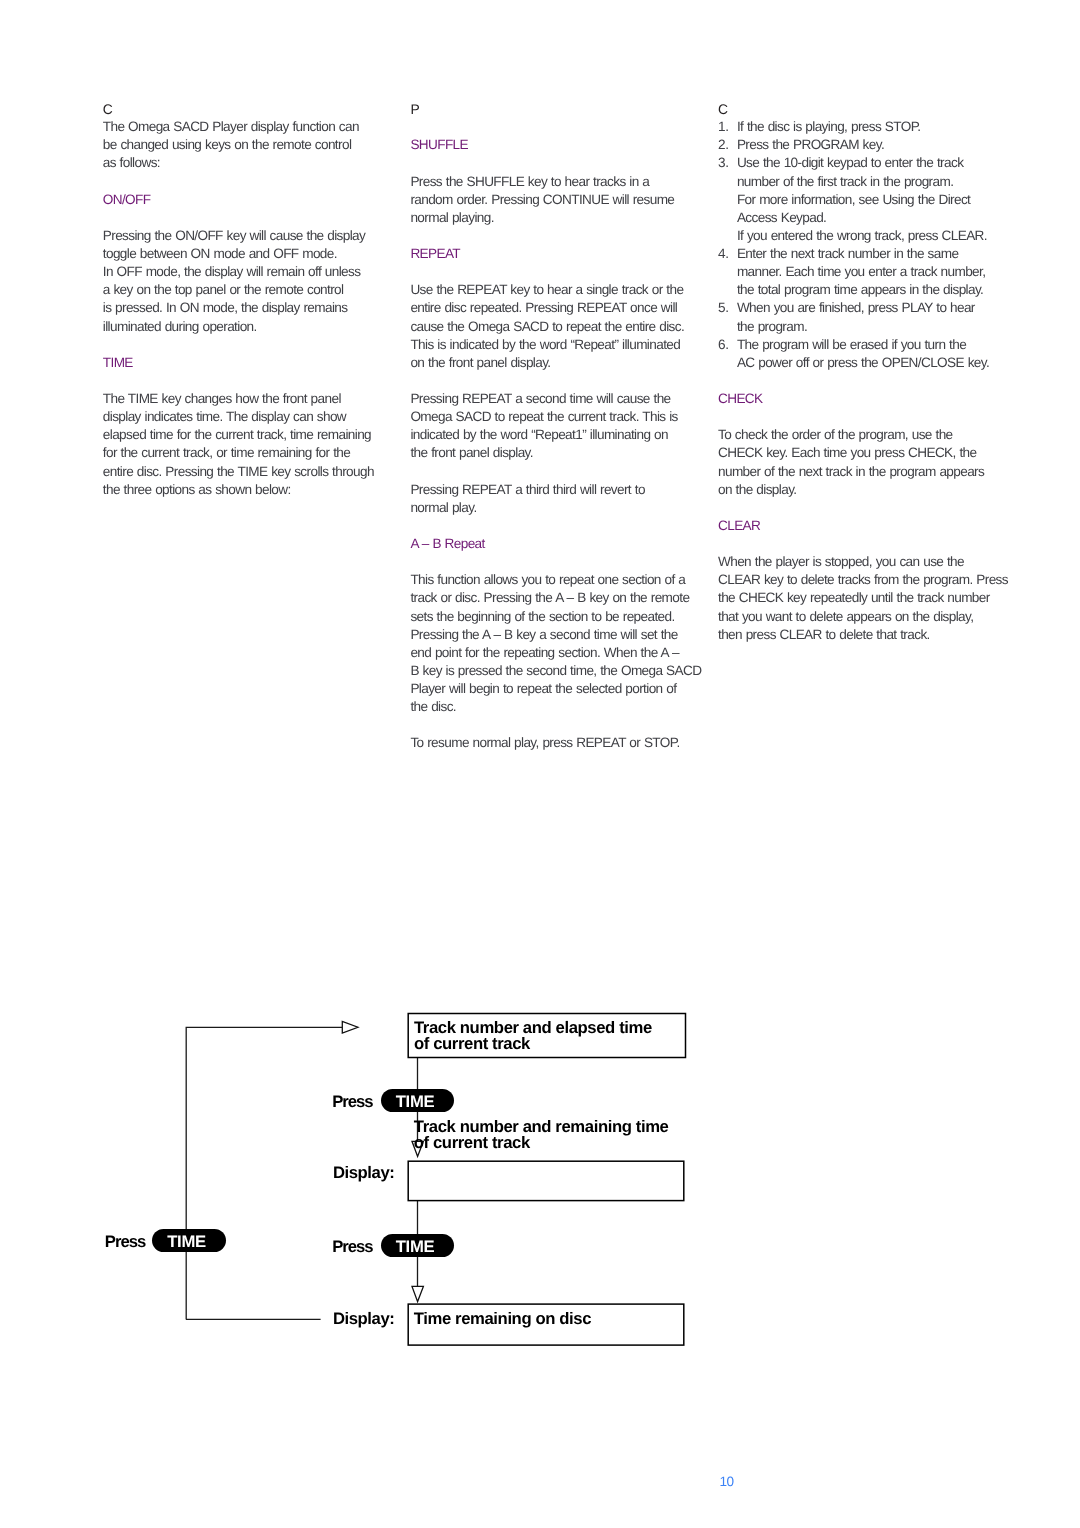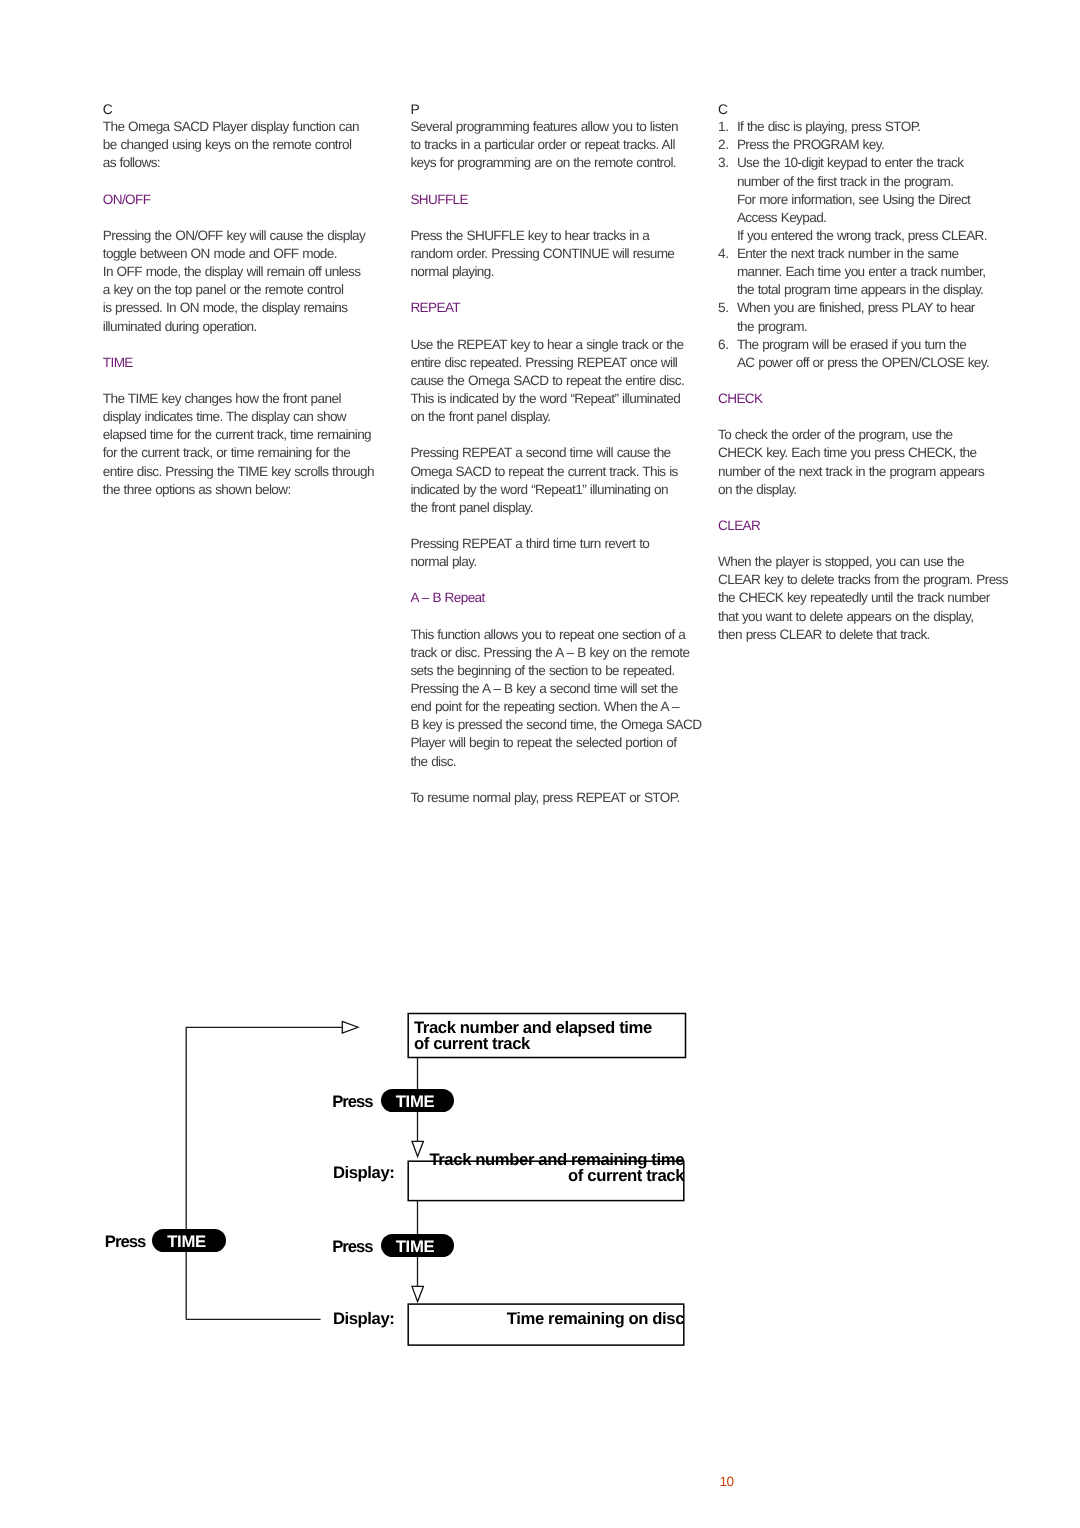--- a/index.html
+++ b/index.html
@@ -15,34 +15,34 @@
   #col3{left:718px;top:100.1px;}
 
   .heading{font-size:13.9px;letter-spacing:-0.3px;line-height:18.13px;color:#231f20;}
   .line{font-size:13.6px;letter-spacing:-0.62px;word-spacing:0.55px;line-height:18.13px;color:#404146;white-space:nowrap;}
   .sub .line{color:#701a75;}
   .gap{height:18.13px;}
 
   .li{position:relative;padding-left:18.9px;}
   .li .num{position:absolute;left:0;top:0;font-size:13.6px;letter-spacing:-0.3px;line-height:18.13px;color:#404146;}
 
-  .pageno{position:absolute;left:719.4px;top:1475.4px;font-size:13.6px;letter-spacing:-0.35px;color:#c2410c;line-height:13.6px;}
+  .pageno{position:absolute;left:719.4px;top:1475.4px;font-size:13.6px;letter-spacing:-0.35px;color:#3b82f6;line-height:13.6px;}
 
   
   #diagram{position:absolute;left:0;top:0;width:1080px;height:1528px;}
   .dlabel{position:absolute;font-size:16.7px;font-weight:bold;letter-spacing:-1.0px;color:#000000;white-space:nowrap;line-height:16.7px;}
   .dlabel.wide{letter-spacing:-0.42px;}
   .dbox{position:absolute;border:0;background:transparent;box-sizing:border-box;}
   .dbox .bl{font-size:16.7px;font-weight:bold;letter-spacing:-0.4px;color:#000;line-height:15.5px;white-space:nowrap;}
   .pill{position:absolute;background:#000;border-radius:999px;}
   .pill span{position:absolute;left:50%;transform:translateX(calc(-50% - 2.4px));color:#fff;font-size:16.7px;font-weight:bold;letter-spacing:-0.3px;line-height:1;top:4.6px;}
 
   #dbox1{left:407.8px;top:1012.6px;width:319px;height:45px;padding:7.5px 0 0 6.2px;}
-  #dbox2{left:407.6px;top:1147px;width:276.5px;height:40.4px;padding:5.2px 0 0 6.2px;text-align:right;}
-  #dbox3{left:407.6px;top:1303.3px;width:276.5px;height:41.8px;padding:8.2px 0 0 6.2px;text-align:right;}
+  #dbox2{left:407.6px;top:1114px;width:276.5px;height:40.4px;padding:5.2px 0 0 6.2px;}
+  #dbox3{left:407.6px;top:1303.3px;width:276.5px;height:41.8px;padding:8.2px 0 0 6.2px;}
 
   #press1{left:332.2px;top:1094.2px;}
   #press2{left:332.2px;top:1239.2px;}
   #press3{left:104.8px;top:1234.4px;}
   #disp1{left:332.9px;top:1165.3px;}
   #disp2{left:332.9px;top:1310.9px;}
 
   #pill1{left:380.6px;top:1089.2px;width:73.6px;height:22.9px;}
   #pill2{left:380.6px;top:1234.2px;width:73.6px;height:22.9px;}
   #pill3{left:152.1px;top:1229.2px;width:73.6px;height:22.9px;}
@@ -81,25 +81,20 @@
         <div class="line">The TIME key changes how the front panel</div>
         <div class="line">display indicates time. The display can show</div>
         <div class="line">elapsed time for the current track, time remaining</div>
         <div class="line">for the current track, or time remaining for the</div>
         <div class="line">entire disc. Pressing the TIME key scrolls through</div>
         <div class="line">the three options as shown below:</div>
       </div>
     </div>
   <div class="col" id="col2">
       <div class="heading">P</div>
-      <div class="para">
-        <div class="line">Several programming features allow you to listen</div>
-        <div class="line">to tracks in a particular order or repeat tracks. All</div>
-        <div class="line">keys for programming are on the remote control.</div>
-      </div>
       <div class="gap"></div>
       <div class="sub">
         <div class="line">SHUFFLE</div>
       </div>
       <div class="gap"></div>
       <div class="para">
         <div class="line">Press the SHUFFLE key to hear tracks in a</div>
         <div class="line">random order. Pressing CONTINUE will resume</div>
         <div class="line">normal playing.</div>
       </div>
@@ -117,21 +112,21 @@
       </div>
       <div class="gap"></div>
       <div class="para">
         <div class="line">Pressing REPEAT a second time will cause the</div>
         <div class="line">Omega SACD to repeat the current track. This is</div>
         <div class="line">indicated by the word “Repeat1” illuminating on</div>
         <div class="line">the front panel display.</div>
       </div>
       <div class="gap"></div>
       <div class="para">
-        <div class="line">Pressing REPEAT a third time turn revert to</div>
+        <div class="line">Pressing REPEAT a third third will revert to</div>
         <div class="line">normal play.</div>
       </div>
       <div class="gap"></div>
       <div class="sub">
         <div class="line">A – B Repeat</div>
       </div>
       <div class="gap"></div>
       <div class="para">
         <div class="line">This function allows you to repeat one section of a</div>
         <div class="line">track or disc. Pressing the A – B key on the remote</div>

